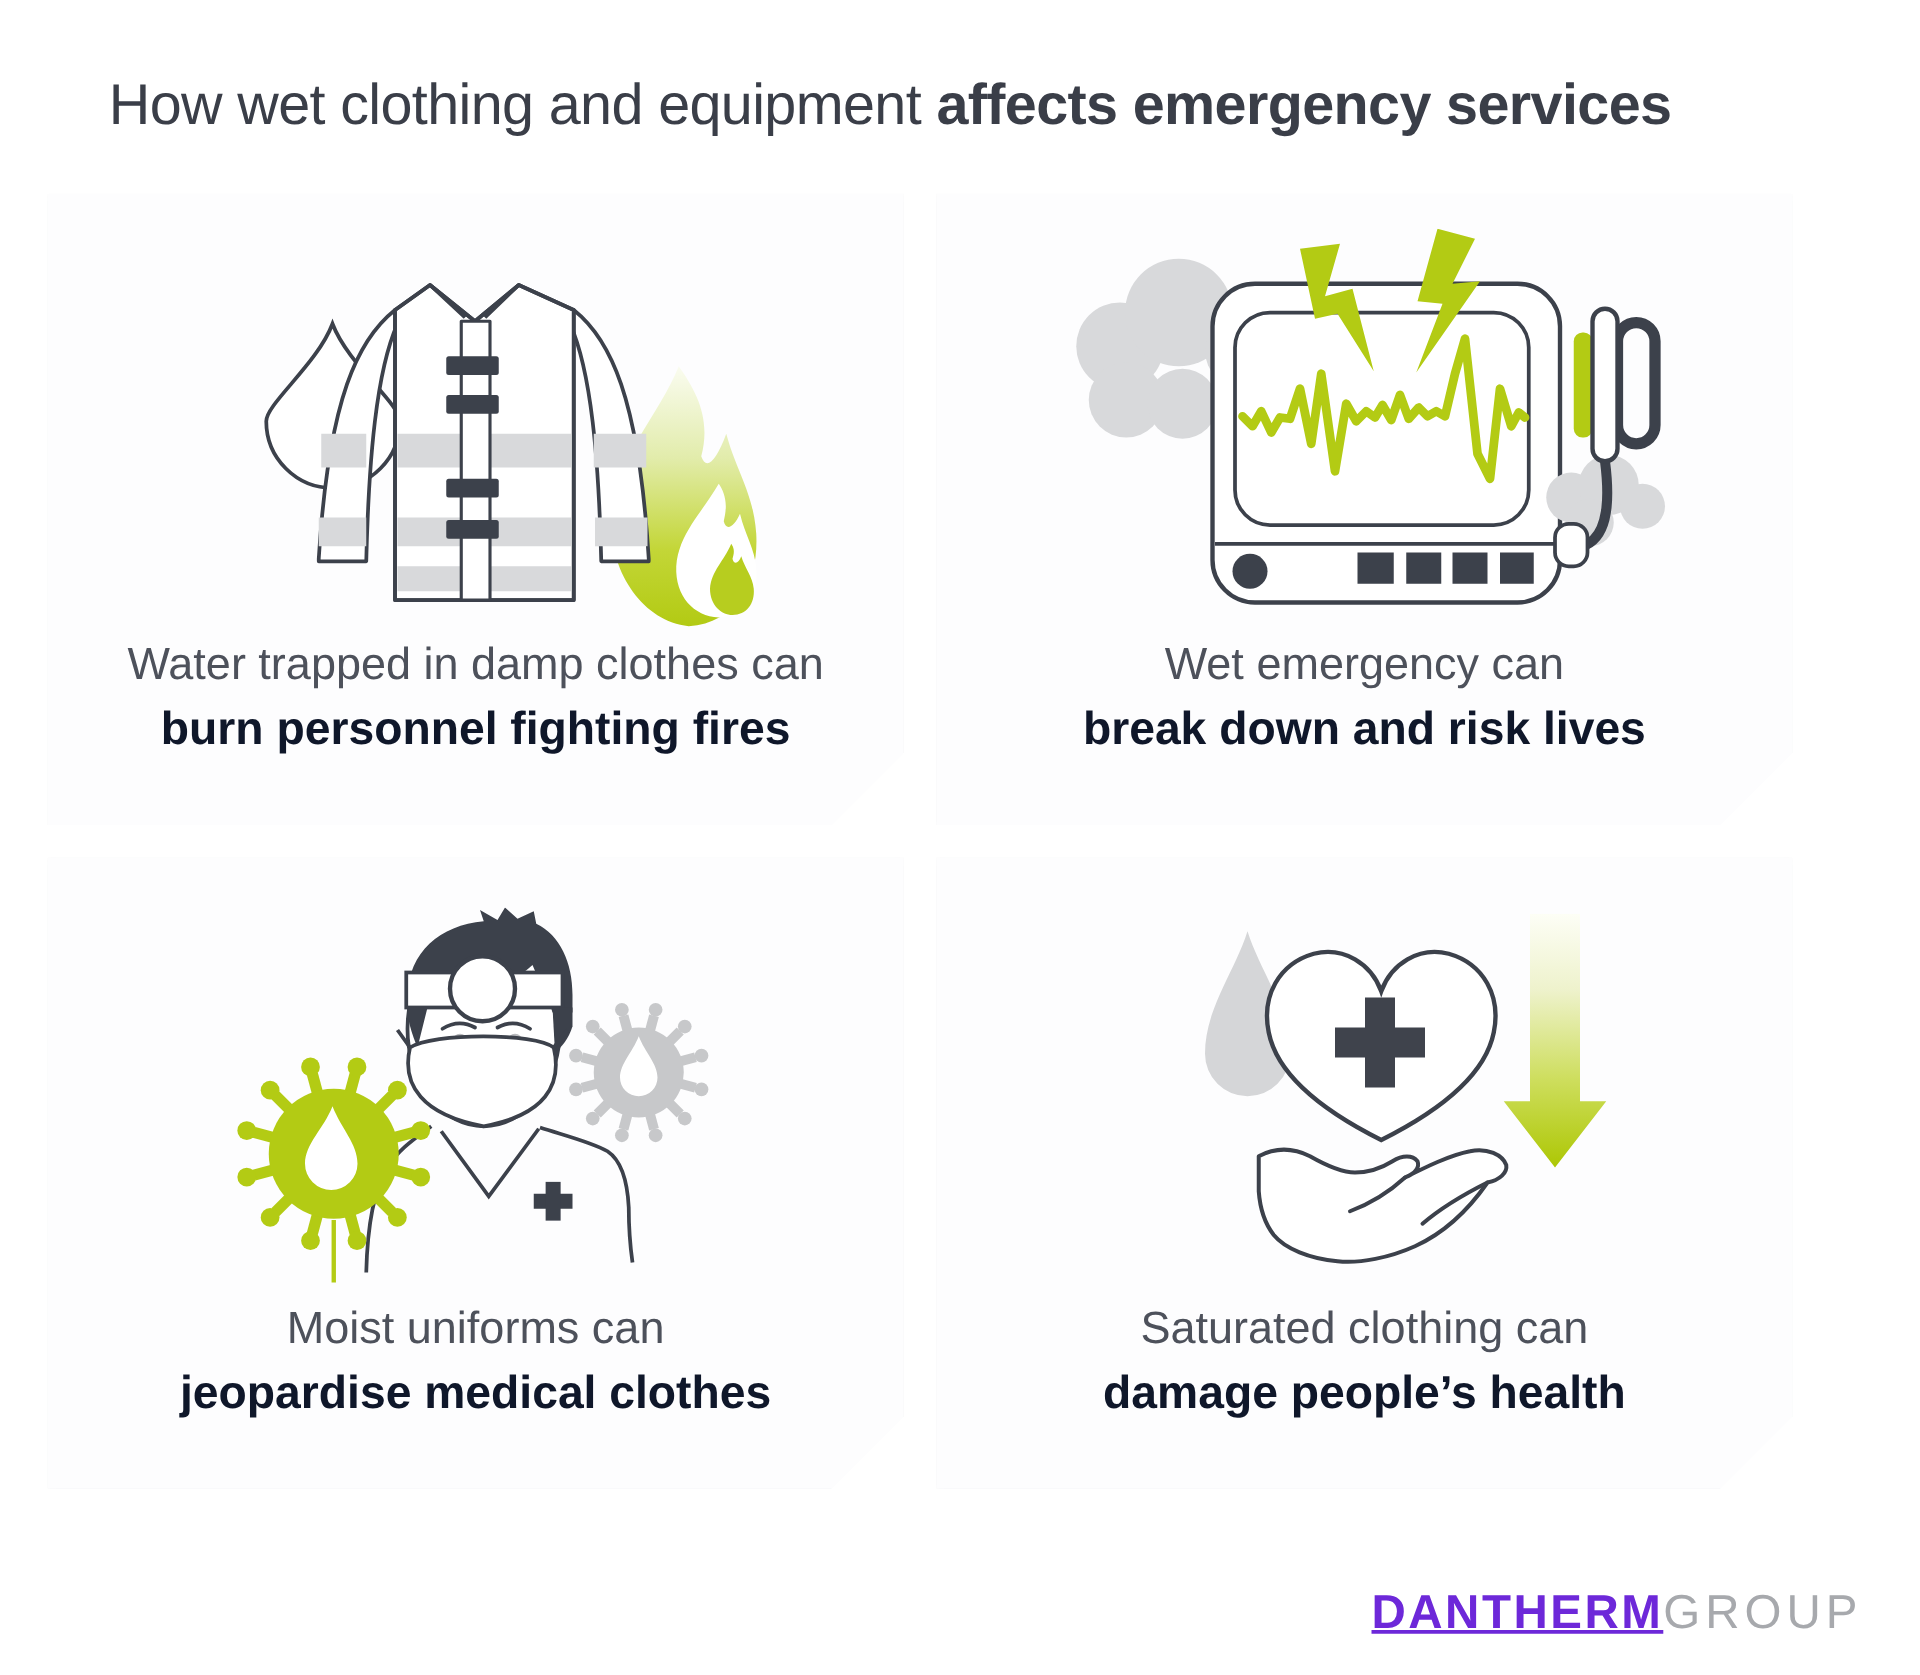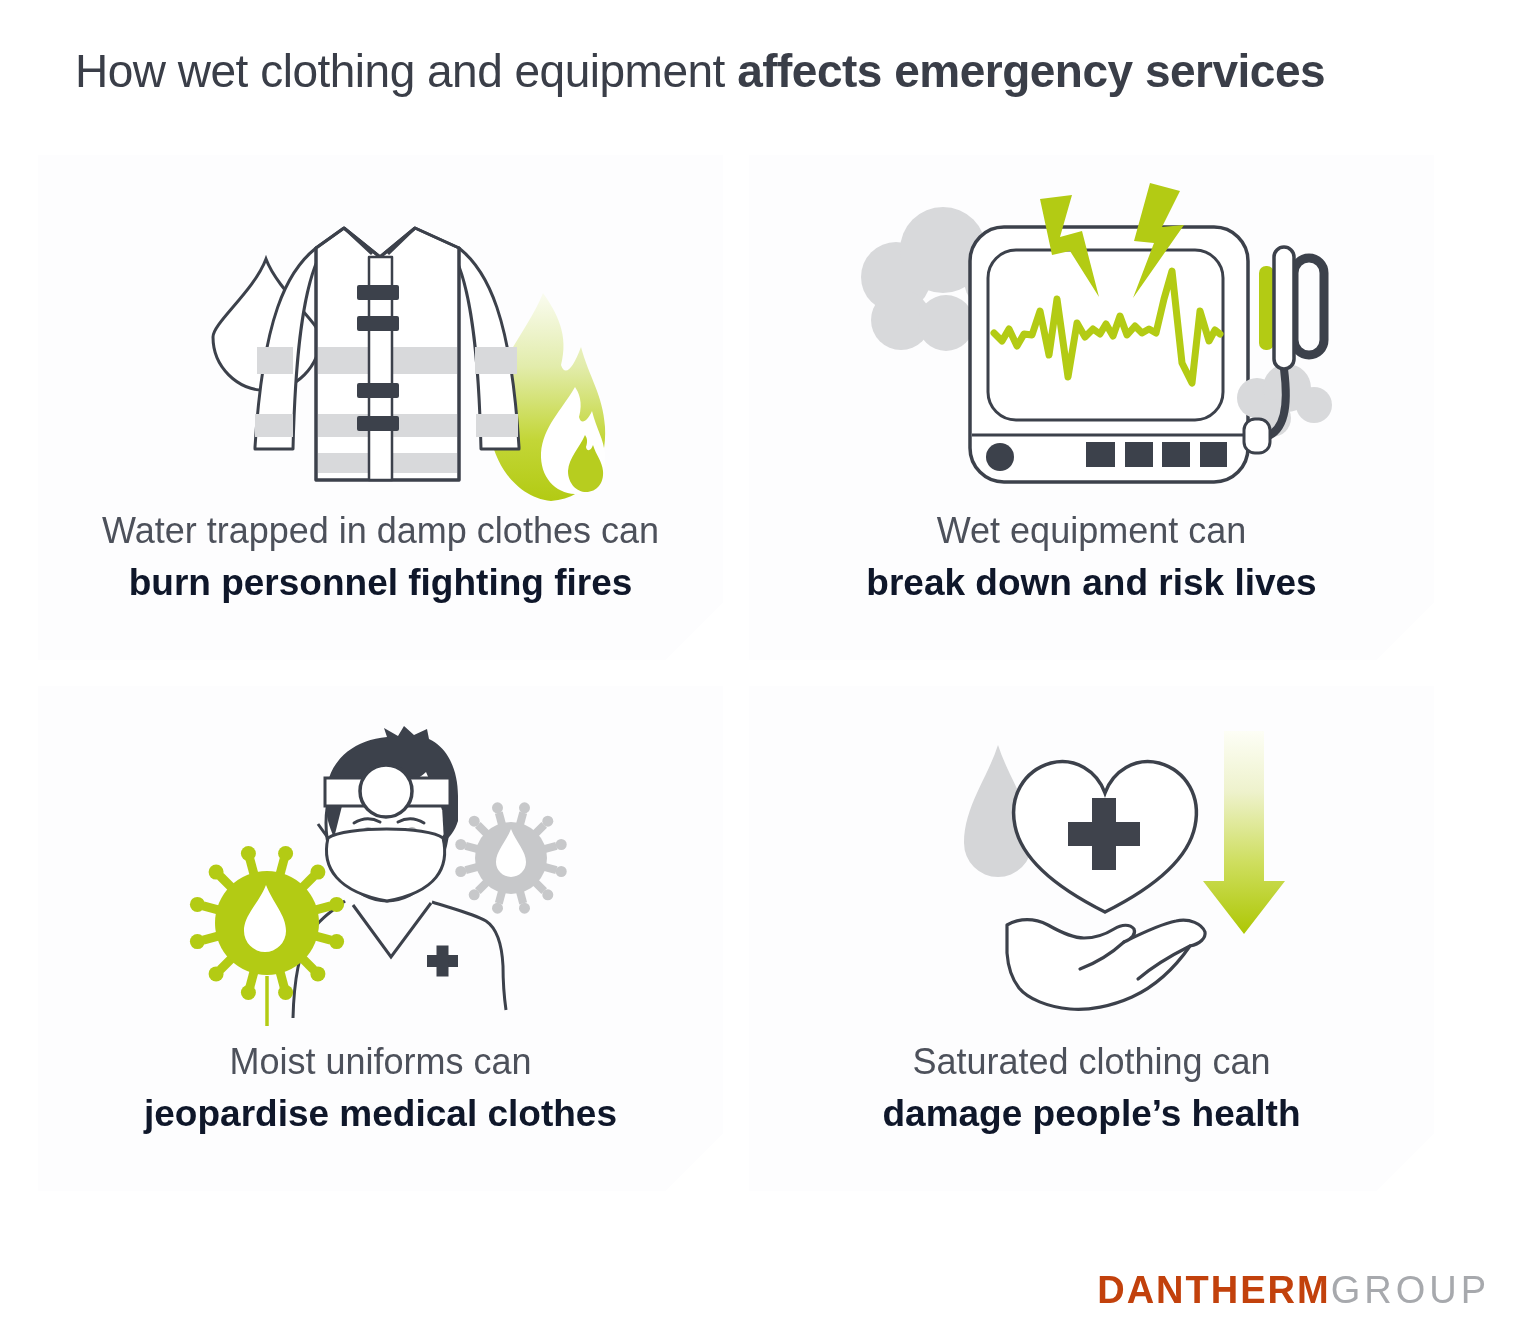--- a/index.html
+++ b/index.html
@@ -1,32 +1,32 @@
 <!DOCTYPE html>
 <html><head>
 <meta charset="utf-8">
 <style>
   html,body{margin:0;padding:0;background:#fff;}
   .page{position:relative;width:1536px;height:1340px;background:#ffffff;overflow:hidden;
         font-family:"Liberation Sans",sans-serif;}
-  .title{position:absolute;left:75px;top:44px;margin:0;font-size:46px;color:#3a3e48;
+  .title{position:absolute;left:75px;top:44px;margin:12px;font-size:46px;color:#3a3e48;
          font-weight:400;letter-spacing:-0.5px;white-space:pre;}
   .title b{font-weight:700;}
   .cards{position:absolute;left:38px;top:155px;display:grid;
          grid-template-columns:685px 685px;grid-template-rows:505px 505px;
          column-gap:70px;row-gap:53px;gap:26px;}
   .card{position:relative;background:#fdfdfe;
         clip-path:polygon(0 0,100% 0,100% calc(100% - 58px),calc(100% - 58px) 100%,0 100%);
         filter:drop-shadow(0 2px 5px rgba(55,60,70,0.18)) drop-shadow(0 0 2px rgba(55,60,70,0.08));}
   .icon-wrap{display:flex;justify-content:center;}
   .caption{position:absolute;left:0;right:0;top:350px;text-align:center;line-height:52px;}
   .cap1{font-size:36px;font-weight:400;color:#4d515b;}
   .cap2{font-size:37px;font-weight:700;color:#0f172a;}
   .logo{position:absolute;right:46px;bottom:28px;font-size:38px;white-space:nowrap;}
-  .logo .primary{font-weight:700;color:#c2410c;letter-spacing:2px;}
+  .logo .primary{font-weight:700;color:#6d28d9;letter-spacing:2px;text-decoration:underline;}
   .logo .secondary{font-weight:400;color:#a7a9ad;letter-spacing:4px;text-align:right;}
   svg{display:block;}
 </style>
 </head>
 <body>
 
 <div class="page">
 
   <h1 class="title"><span>How wet clothing and equipment </span><b>affects emergency services</b></h1>
 
@@ -122,21 +122,21 @@
             <rect x="442" y="64" width="20" height="122" rx="10" fill="#fff" stroke="#3c414b" stroke-width="3.5"></rect>
           </g>
 
           <g fill="#b3cb14">
             <polygon points="208,16 240,12 228,54 250,48 267,114 238,68 220,72"></polygon>
             <polygon points="318,0 348,8 330,44 352,42 301,115 322,60 302,58"></polygon>
           </g>
         </svg>
       </div>
       <div class="caption">
-        <div class="cap1">Wet equipment can</div>
+        <div class="cap1">Wet emergency can</div>
         <div class="cap2">break down and risk lives</div>
       </div>
     </article>
 
     <article class="card">
       <div class="icon-wrap">
         <svg width="470" height="310" viewBox="0 0 470 310" style="margin-top:40px">
 
           <g>
             <ellipse cx="241" cy="97" rx="61" ry="78" fill="#fff" stroke="#3c414b" stroke-width="3"></ellipse>

